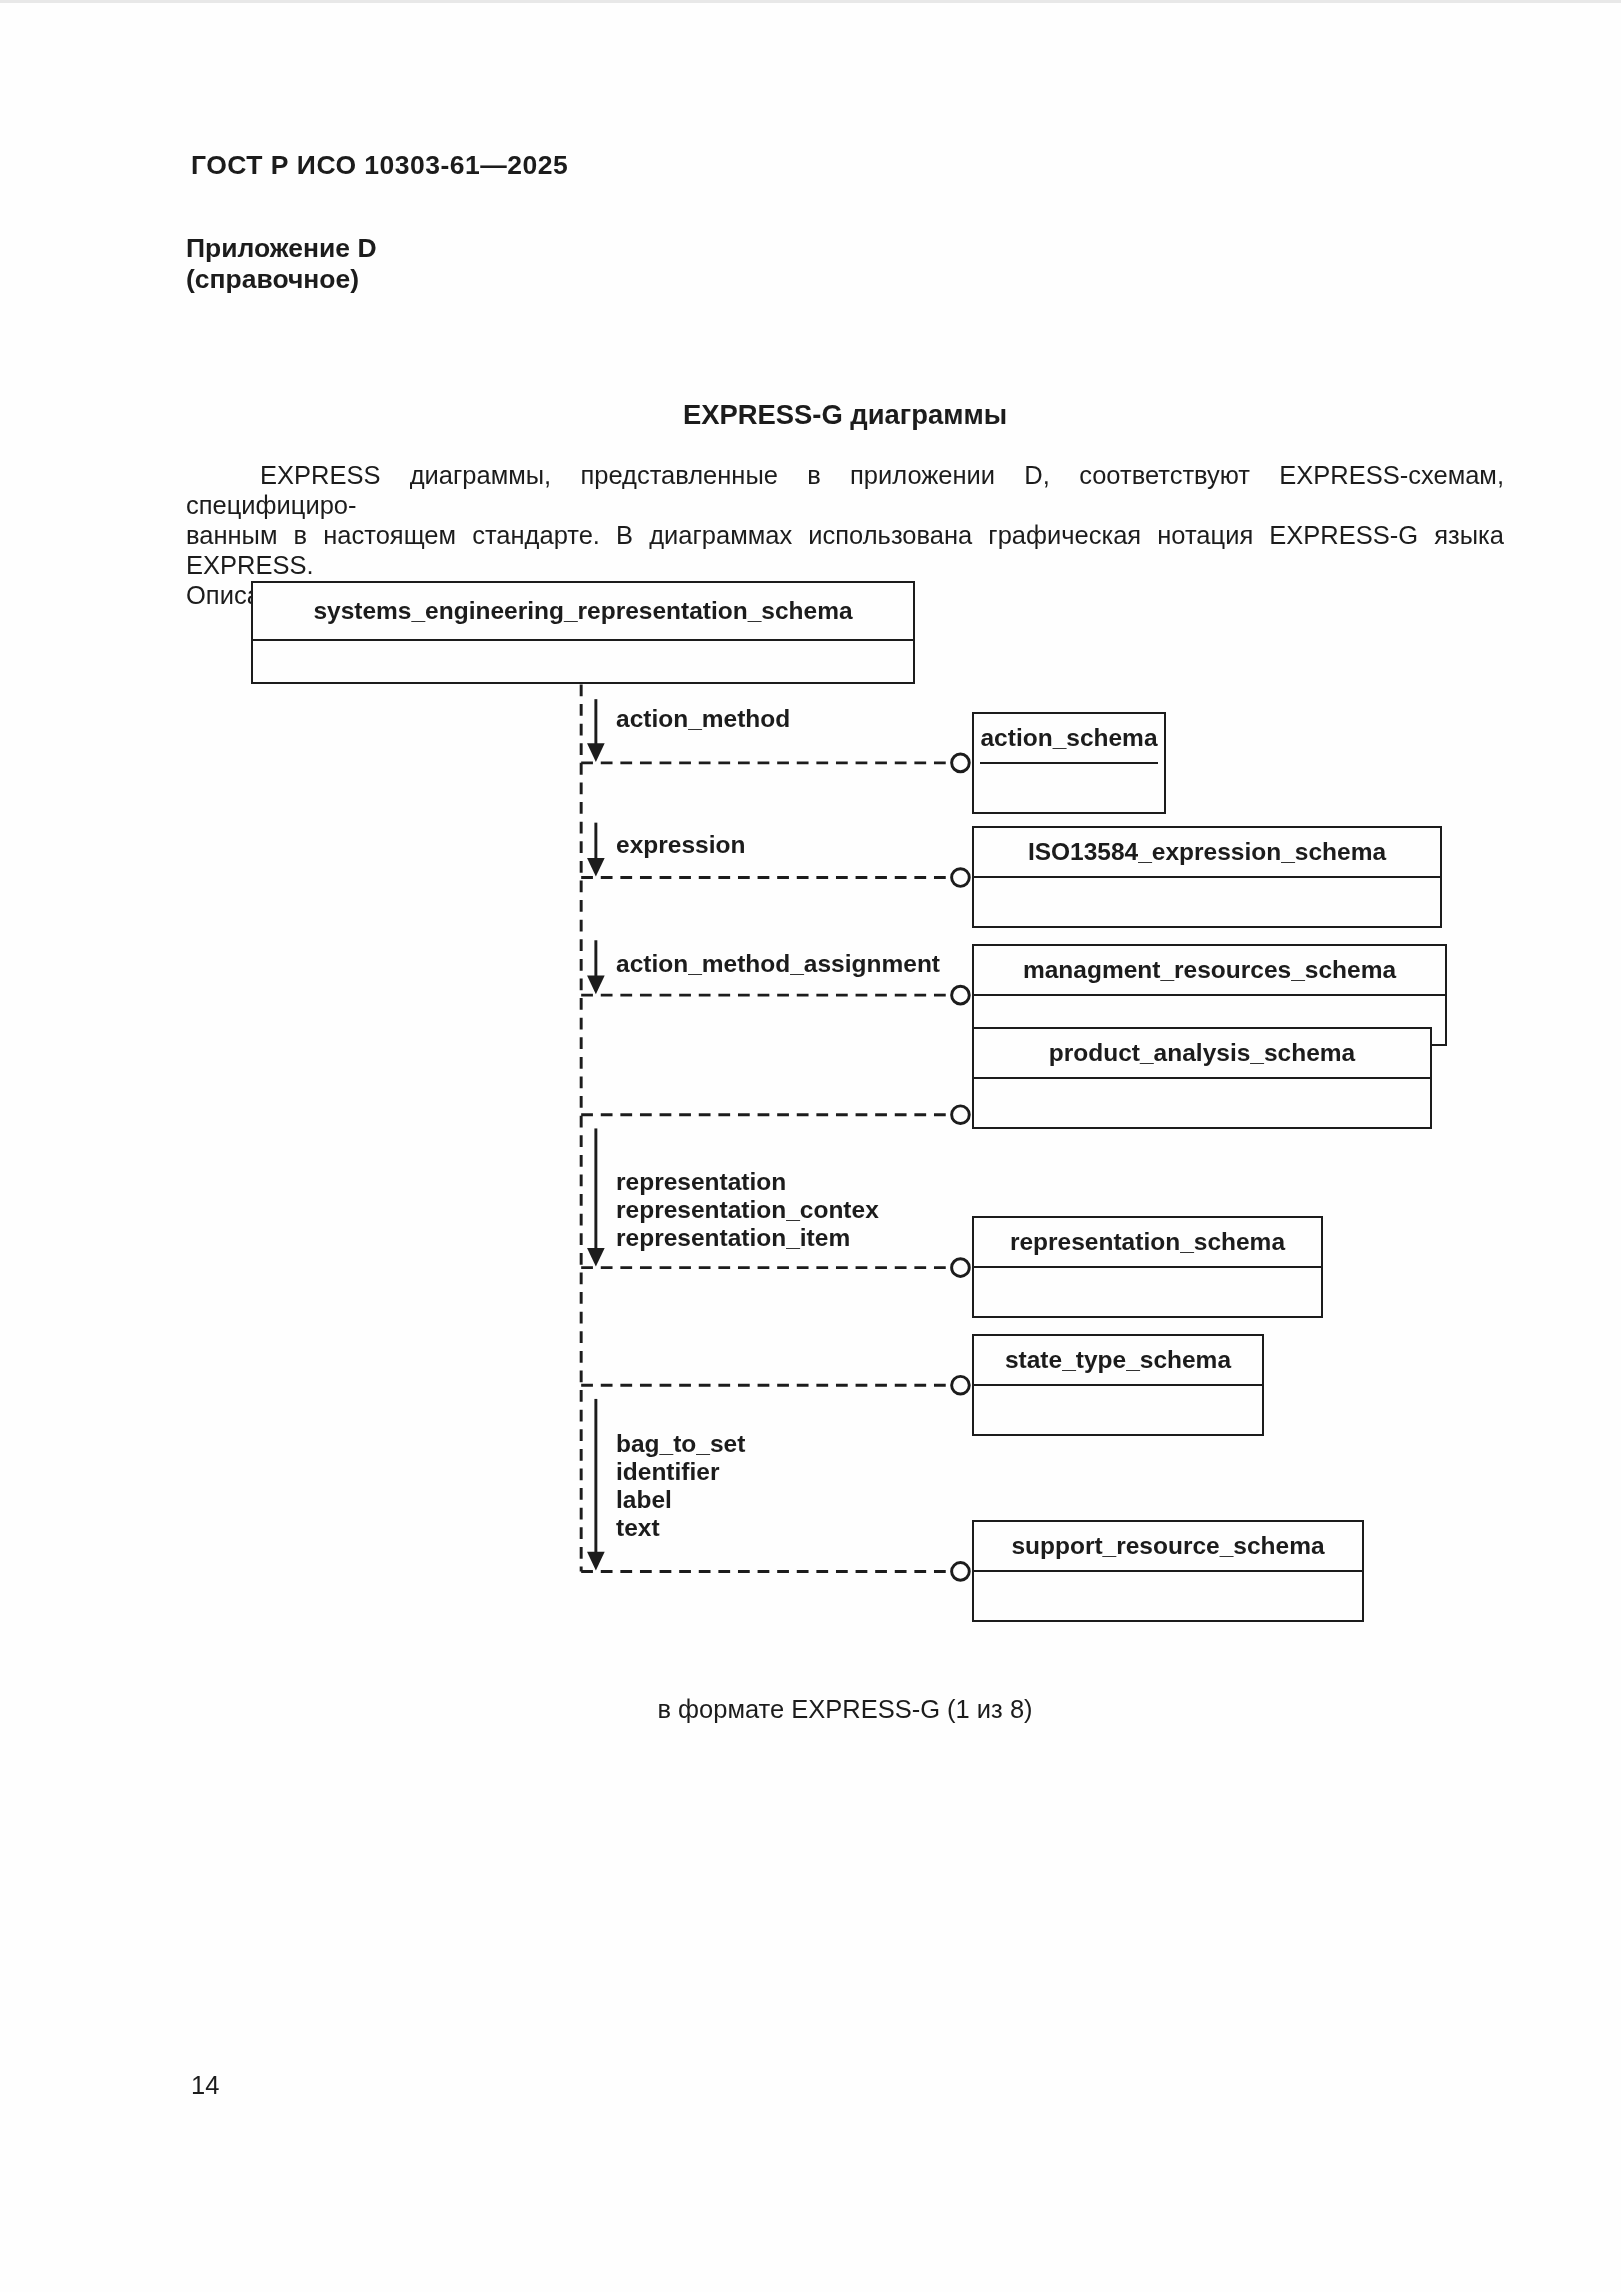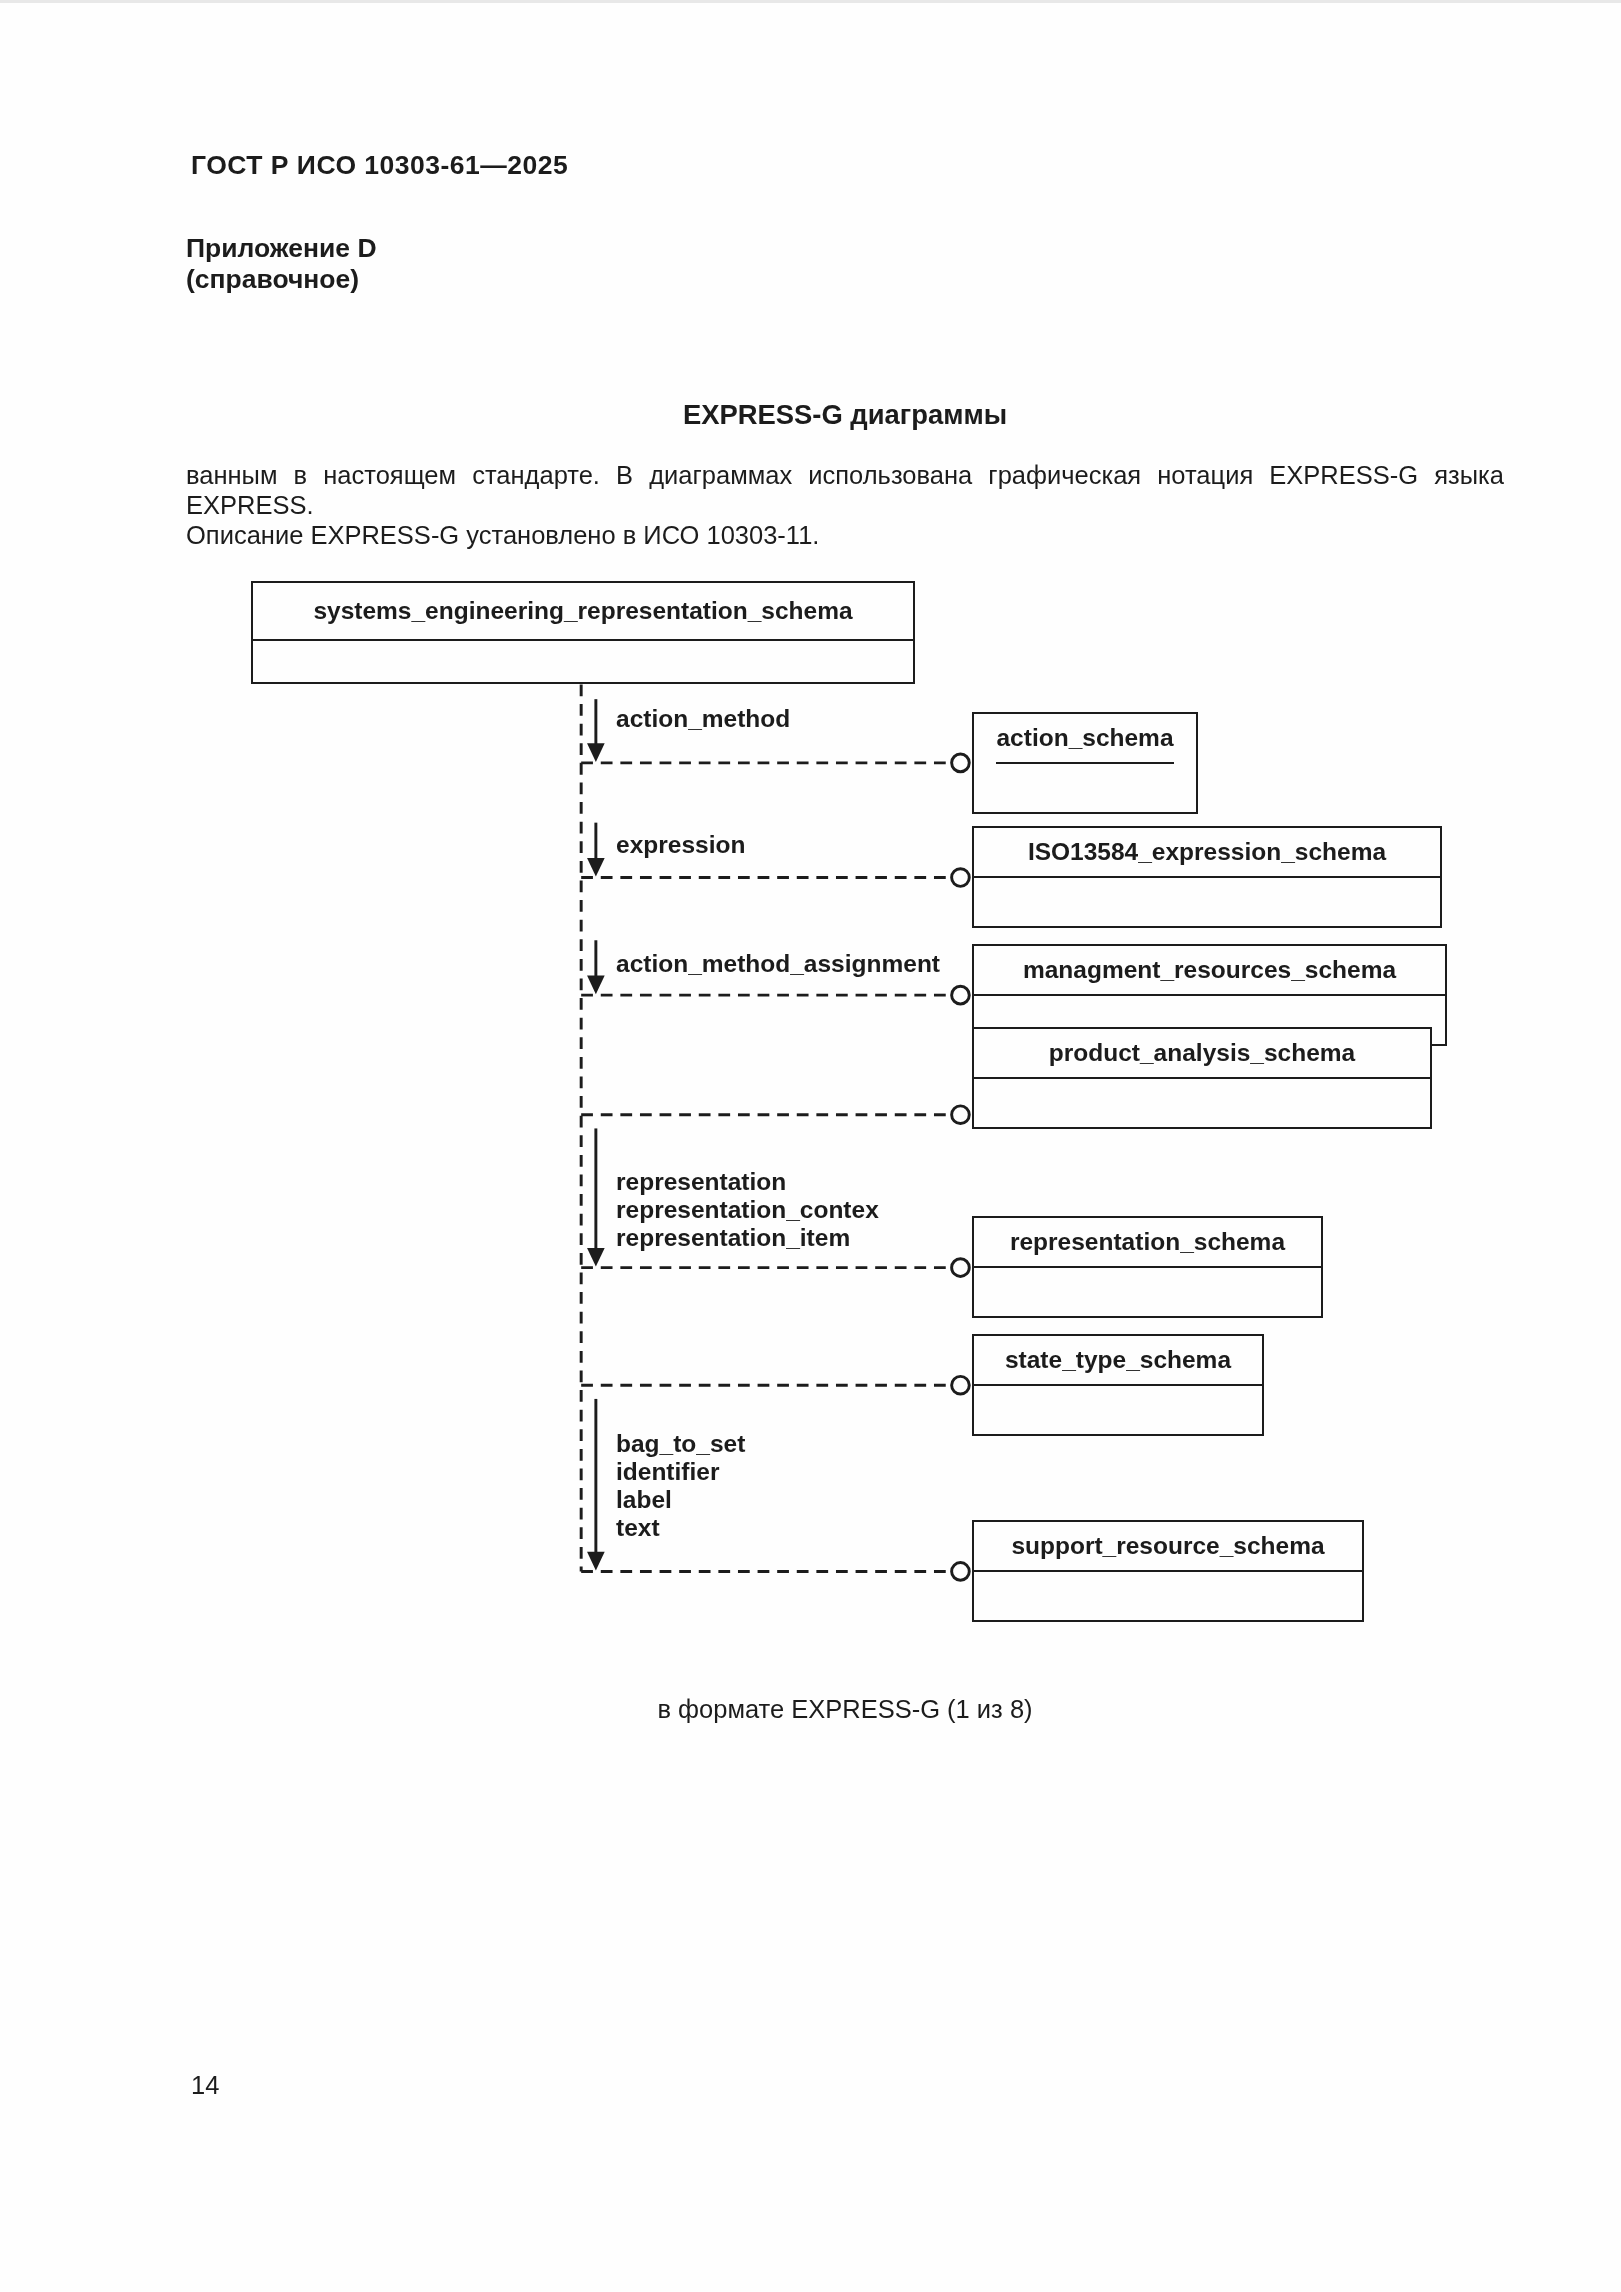--- a/index.html
+++ b/index.html
@@ -100,20 +100,21 @@
   <div class="abs doc-header">ГОСТ Р ИСО 10303-61—2025</div>
 
   <div class="abs annex-head">
     <div>Приложение D</div>
     <div>(справочное)</div>
   </div>
 
   <div class="abs section-title">EXPRESS-G диаграммы</div>
 
   <div class="abs para">
+    <div class="para-line jl indent">EXPRESS диаграммы, представленные в приложении D, соответствуют EXPRESS-схемам, специфициро-</div>
     <div class="para-line jl">ванным в настоящем стандарте. В диаграммах использована графическая нотация EXPRESS-G языка EXPRESS.</div>
     <div class="para-line">Описание EXPRESS-G установлено в ИСО 10303-11.</div>
   </div>
 
   <svg class="connectors" width="1621" height="2293" viewBox="0 0 1654 2339">
     <g stroke="#1c1c1c" stroke-width="3" fill="none">
 
       <line x1="593" y1="695" x2="593" y2="1600" stroke-dasharray="12 8"></line>
 
       <line x1="593" y1="775" x2="970" y2="775" stroke-dasharray="12 8"></line>
@@ -161,21 +162,21 @@
     <div>representation_contex</div>
     <div>representation_item</div>
   </div>
   <div class="attr-label" style="top:1427px;">
     <div>bag_to_set</div>
     <div>identifier</div>
     <div>label</div>
     <div>text</div>
   </div>
 
-  <div class="schema-box" style="left:972px;top:709px;width:226px;align-items:center;">
+  <div class="schema-box" style="left:972px;top:709px;width:194px;align-items:center;">
     <div class="title">action_schema</div>
     <div class="body"></div>
   </div>
   <div class="schema-box" style="left:972px;top:823px;width:470px;">
     <div class="title">ISO13584_expression_schema</div>
     <div class="body"></div>
   </div>
   <div class="schema-box" style="left:972px;top:941px;width:475px;">
     <div class="title">managment_resources_schema</div>
     <div class="body"></div>

